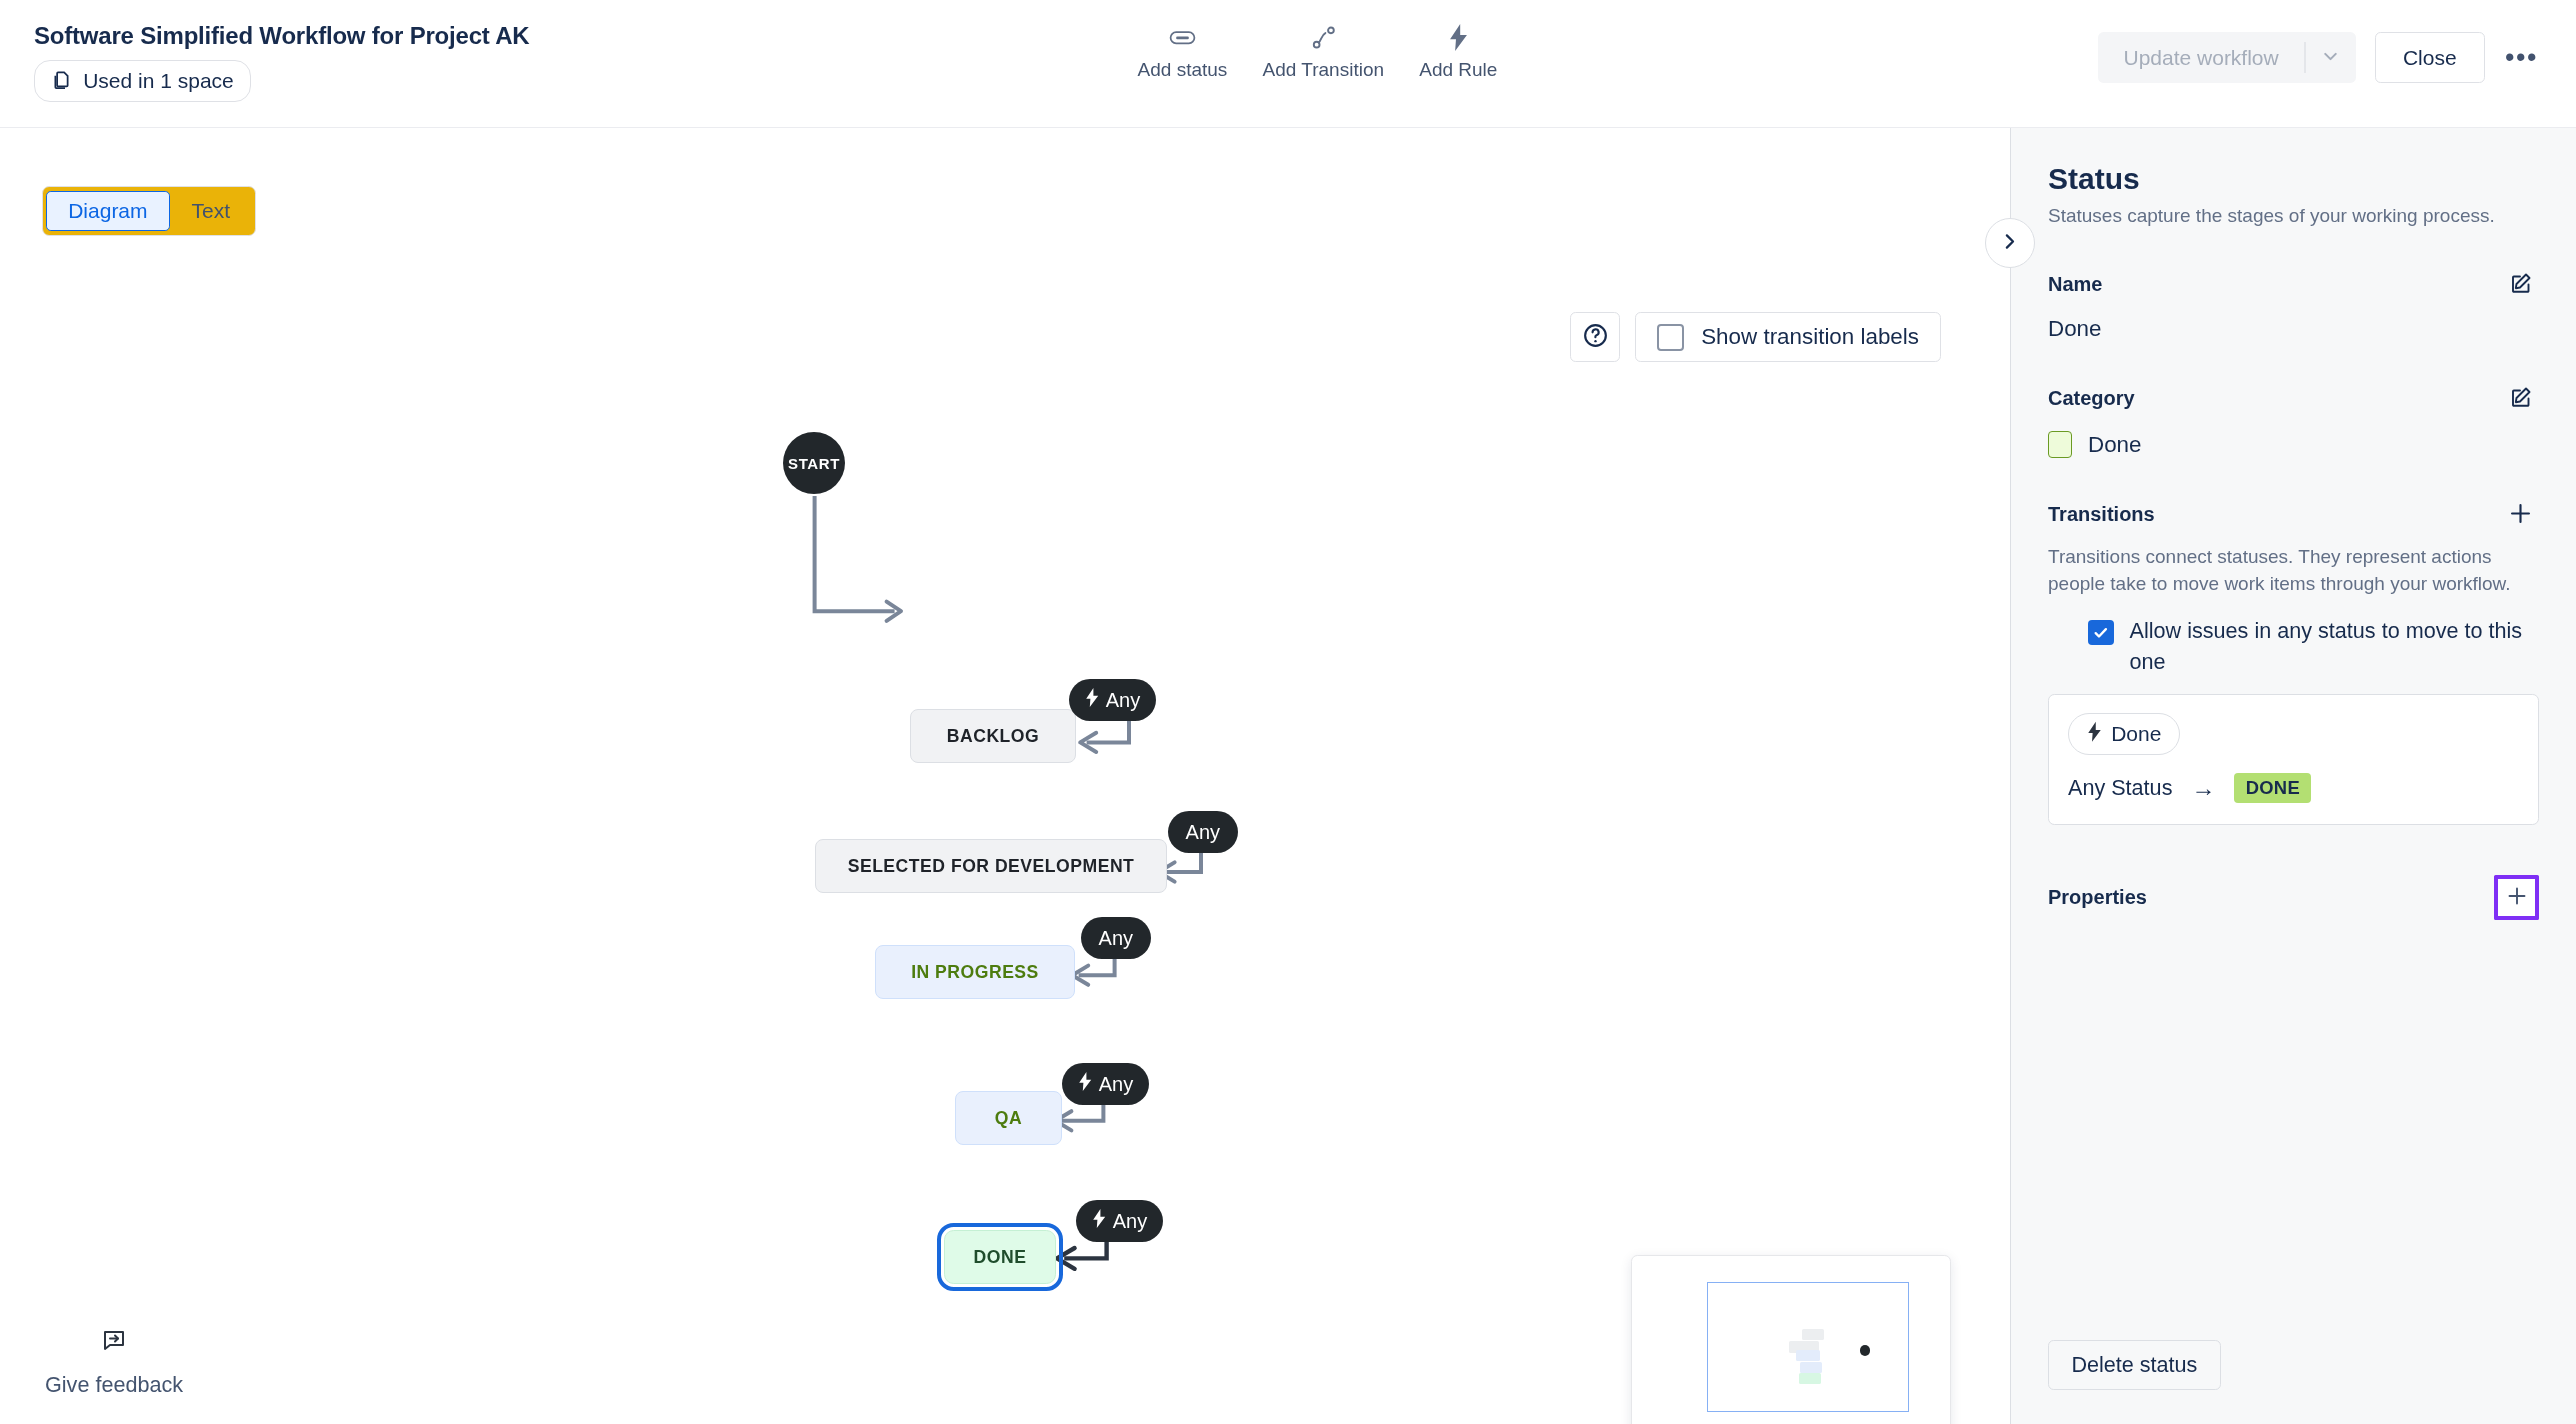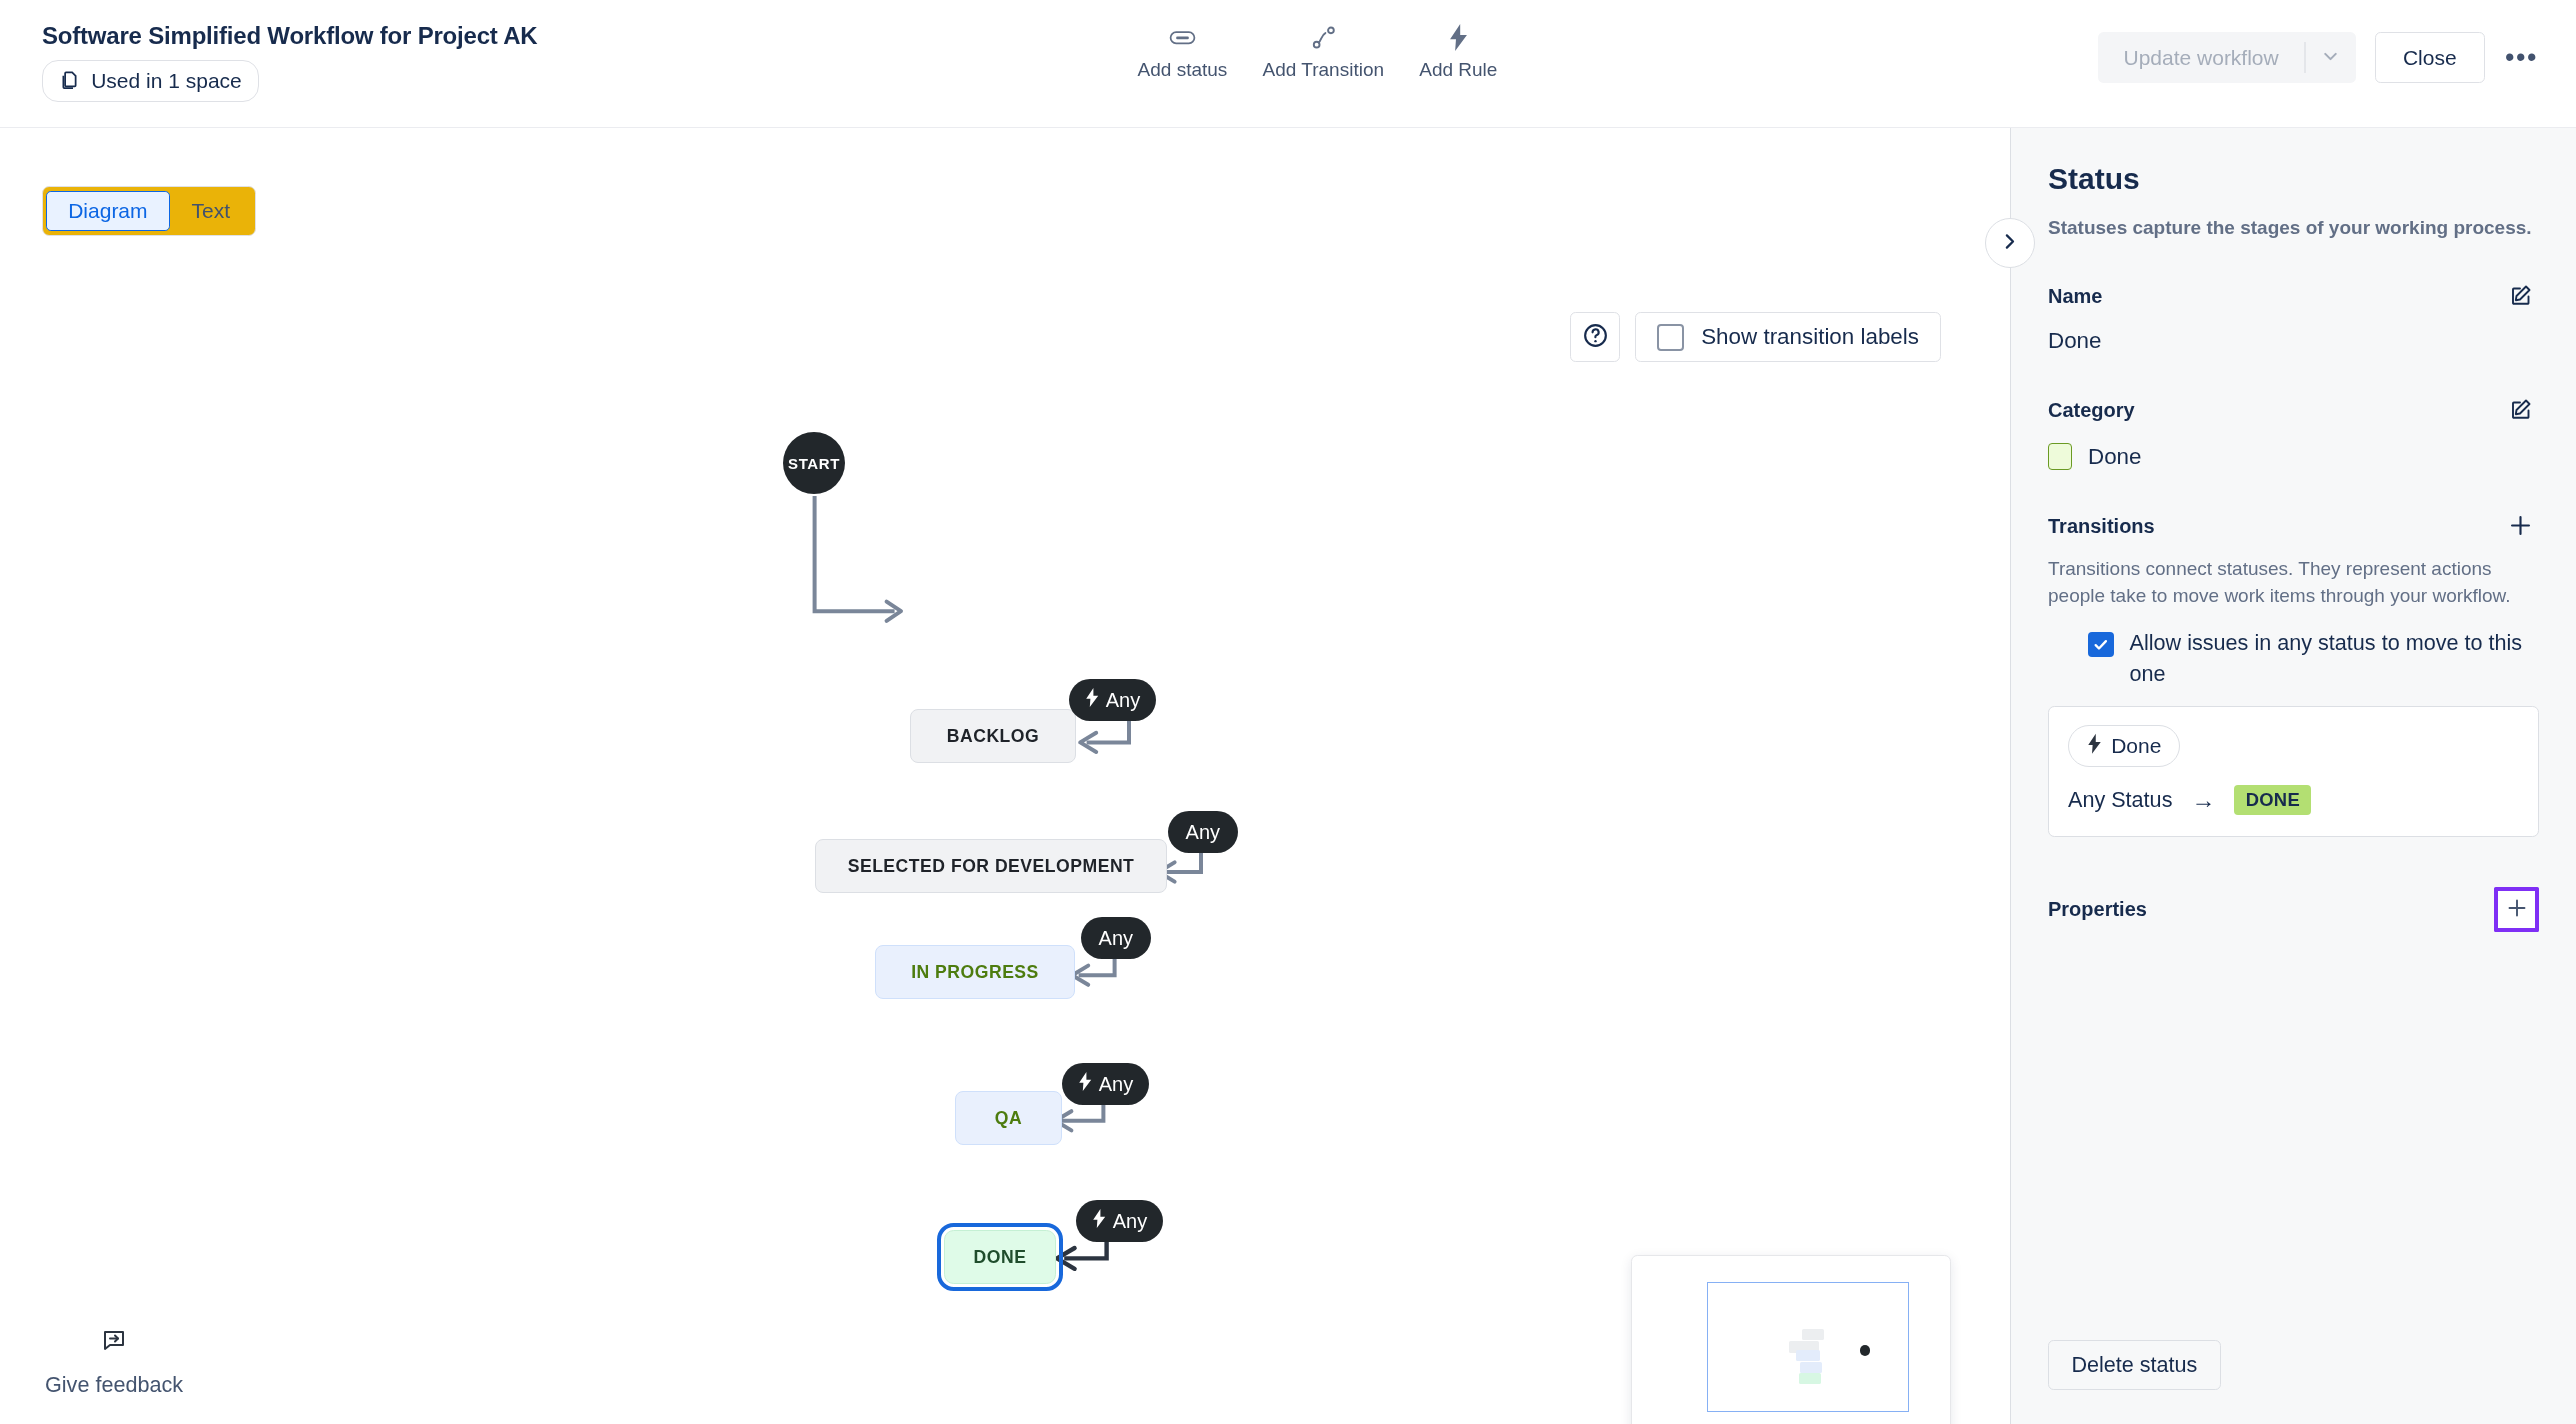--- a/index.html
+++ b/index.html
@@ -13,21 +13,21 @@
 
   .app { position: relative; width: 2576px; height: 1424px; }
 
   
   .header {
     position: absolute; top: 0; left: 0;
     width: 2576px; height: 128px;
     background: #ffffff;
     border-bottom: 1.6px solid #ebecf0;
   }
-  .hdr-left { position: absolute; left: 42px; top: 21px; }
+  .hdr-left { position: absolute; left: 34px; top: 21px; }
   .hdr-title {
     font-size: 24px; font-weight: bold; color: #172b4d;
     letter-spacing: -0.2px; line-height: 29px;
   }
   .space-chip {
     margin-top: 9.6px;
     display: inline-flex; align-items: center; gap: 11.2px;
     height: 42px; padding: 0 16px;
     border: 1.6px solid #dfe1e6; border-radius: 16px;
     background: #ffffff;
@@ -194,21 +194,21 @@
   }
   .collapse-btn {
     position: absolute; left: -26.4px; top: 90px;
     width: 50px; height: 50px; border-radius: 50%;
     background: #ffffff; border: 1.6px solid #dcdfe4;
     display: flex; align-items: center; justify-content: center;
     cursor: pointer; z-index: 5;
   }
   .panel-inner { padding: 32px 37px 0 37px; }
   .panel-title { font-size: 30px; font-weight: bold; color: #172b4d; line-height: 37px; }
-  .panel-sub { margin-top: 19px; font-size: 19px; color: #626f86; line-height: 24px; font-weight: bold; }
+  .panel-sub { margin-top: 7px; font-size: 19px; color: #626f86; line-height: 24px; }
 
   .sec-head {
     display: flex; align-items: center; justify-content: space-between;
     margin-top: 38px;
   }
   .sec-label { font-size: 20px; font-weight: bold; color: #172b4d; }
   .icon-btn {
     width: 37px; height: 37px; background: none; border: none;
     display: flex; align-items: center; justify-content: center;
     cursor: pointer;

